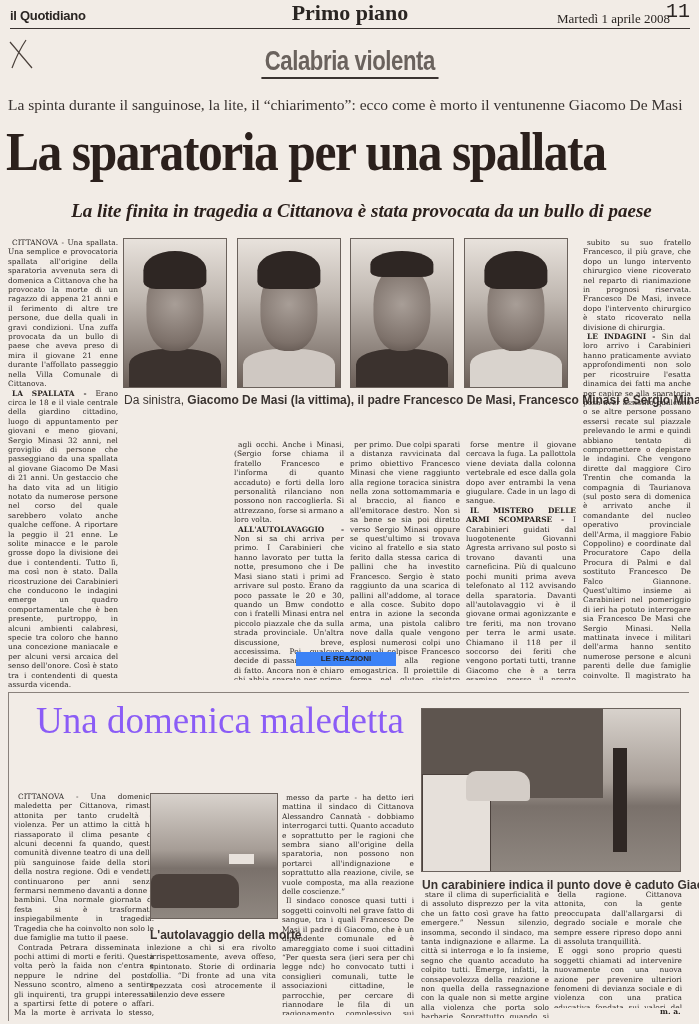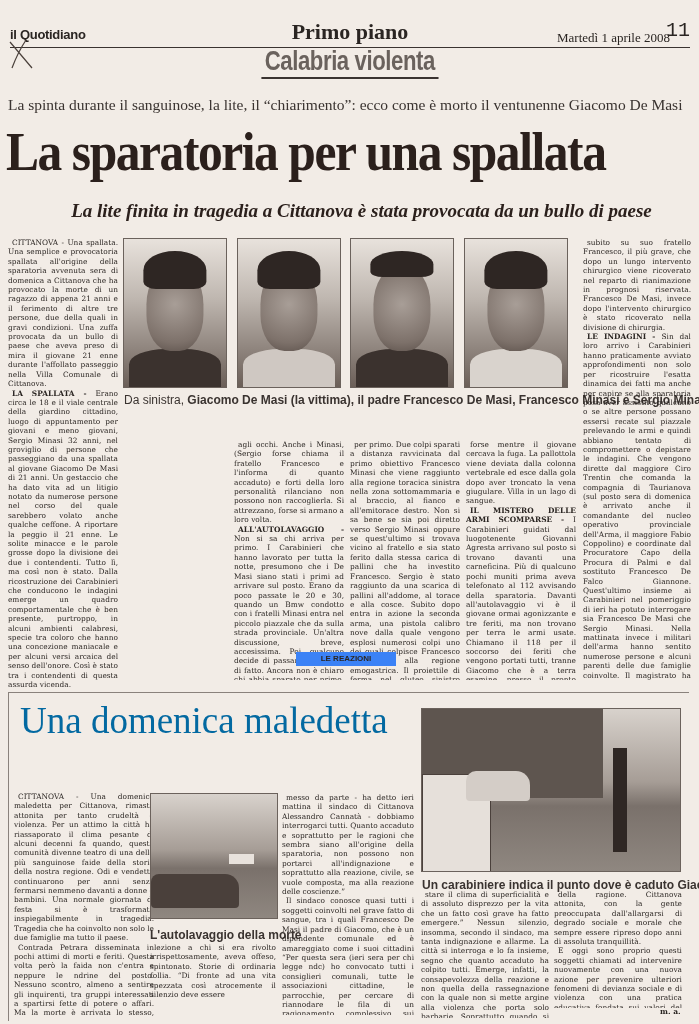--- a/index.html
+++ b/index.html
@@ -1,18 +1,18 @@
 <!DOCTYPE html>
 <html><head>
 <meta charset="utf-8">
 <style>
   html,body{margin:0;padding:0;}
   body{width:699px;height:1024px;background:#f2ece6;position:relative;overflow:hidden;font-family:"DejaVu Serif",serif;color:#2a2522;}
   .abs{position:absolute;}
-  .masthead{left:10px;top:19px;width:680px;height:28px;border-bottom:1.5px solid #3a3330;}
+  .masthead{left:10px;top:0;width:680px;height:28px;border-bottom:1.5px solid #3a3330;}
   .paper-name{position:absolute;left:0;top:8px;font-family:"Liberation Sans",sans-serif;font-weight:bold;font-size:13px;letter-spacing:-0.3px;}
   .section-name{position:absolute;left:0;width:100%;top:0px;text-align:center;font-family:"Liberation Serif",serif;font-weight:bold;font-size:22px;}
   .date{position:absolute;right:20px;top:11px;font-size:13px;font-family:Liberation Serif, serif;}
   .page-num{position:absolute;right:0;top:0px;font-size:20px;font-family:Liberation Mono, monospace;}
   .handmark{left:6px;top:38px;width:30px;height:34px;}
   .kicker{left:0;width:699px;top:46px;text-align:center;}
   .kicker span{font-family:"Liberation Sans",sans-serif;font-weight:bold;font-size:27px;color:#6a625d;letter-spacing:-0.5px;transform:scaleX(0.82);display:inline-block;border-bottom:2px solid #3a3330;padding:0 4px;}
   .subkicker{left:8px;top:96px;width:686px;font-family:"Liberation Serif",serif;font-size:15.5px;color:#3a3330;white-space:nowrap;}
   .headline{left:6px;top:124px;width:690px;font-family:"Liberation Serif",serif;font-weight:bold;font-size:55px;letter-spacing:-1.6px;line-height:1;white-space:nowrap;color:#2b201c;transform:scaleX(0.9);transform-origin:left top;}
   .subhead{left:0;width:699px;top:200px;text-align:center;font-family:"Liberation Serif",serif;font-style:italic;font-weight:bold;font-size:19px;color:#2b201c;padding-left:12px;}
@@ -20,21 +20,21 @@
   .col p{margin:0;text-indent:4px;}
   .col b{font-weight:bold;}
   .photo{background:linear-gradient(180deg,#e8e2dc 0%,#bfb7b0 40%,#6b5f58 100%);border:1px solid #6b625c;overflow:hidden;}
   .photo .face{position:absolute;left:50%;top:18%;width:56%;height:58%;transform:translateX(-50%);border-radius:45% 45% 42% 42%;background:radial-gradient(circle at 50% 45%,#a89e97 0%,#7d716a 70%,#5a4f49 100%);}
   .photo .hair{position:absolute;left:50%;top:8%;width:62%;height:26%;transform:translateX(-50%);border-radius:50% 50% 20% 20%;background:#2e2623;}
   .photo .body{position:absolute;left:5%;bottom:0;width:90%;height:26%;border-radius:40% 40% 0 0;background:#3b322e;}
   .caption{font-family:"Liberation Sans",sans-serif;font-size:12px;color:#3a3330;white-space:nowrap;}
   .caption b{font-weight:bold;}
   .box{left:8px;top:692px;width:680px;height:328px;border-top:1px solid #8a827c;border-left:1px solid #8a827c;}
   .tag{left:296px;top:652px;width:100px;height:14px;background:#3b82f6;font-family:"Liberation Sans",sans-serif;font-weight:bold;font-size:8px;text-align:center;line-height:14px;color:#2a2522;}
-  .h2{left:20px;top:702px;width:400px;font-family:"Liberation Serif",serif;font-size:37px;line-height:38px;color:#0369a1;}
+  .h2{left:20px;top:702px;width:400px;font-family:"Liberation Serif",serif;font-size:37px;line-height:38px;text-align:center;color:#8b5cf6;}
   .scene{background:linear-gradient(180deg,#d8d2cc 0%,#a69d96 45%,#7a716b 60%,#8f8780 100%);border:1px solid #6b625c;overflow:hidden;}
   .sig{font-family:"DejaVu Serif",serif;font-weight:bold;font-size:7.5px;}
 </style>
 </head>
 <body>
 
 <div class="abs masthead">
   <span class="paper-name">il Quotidiano</span>
   <div class="section-name">Primo piano</div>
   <span class="date">Martedì 1 aprile 2008</span>
@@ -87,21 +87,21 @@
 </div>
 
 <div class="abs col" style="left:234px;top:440px;width:110px;height:240px;">
   <p>agli occhi. Anche i Minasi, (Sergio forse chiama il fratello Francesco e l'informa di quanto accaduto) e forti della loro personalità rilanciano non possono non raccoglierla. Si attrezzano, forse si armano a loro volta.</p>
   <p><b>ALL'AUTOLAVAGGIO - </b><span>Non si sa chi arriva per primo. I Carabinieri che hanno lavorato per tutta la notte, presumono che i De Masi siano stati i primi ad arrivare sul posto. Erano da poco passate le 20 e 30, quando un Bmw condotto con i fratelli Minasi entra nel piccolo piazzale che da sulla strada provinciale. Un'altra discussione, breve, accesissima. Poi qualcuno decide di passare per le vie di fatto. Ancora non è chiaro chi abbia sparato per primo. Anche qui i Carabinieri vanno ad intuito. Pensano che sia stato il papà del ragazzo a sparare</span></p>
 </div>
 <div class="abs col" style="left:350px;top:440px;width:110px;height:240px;">
   <p>per primo. Due colpi sparati a distanza ravvicinata dal primo obiettivo Francesco Minasi che viene raggiunto alla regione toracica sinistra nella zona sottomammaria e al braccio, al fianco e all'emitorace destro. Non si sa bene se sia poi diretto verso Sergio Minasi oppure se quest'ultimo si trovava vicino al fratello e sia stato ferito dalla stessa carica di pallini che ha investito Francesco. Sergio è stato raggiunto da una scarica di pallini all'addome, al torace e alla cosce. Subito dopo entra in azione la seconda arma, una pistola calibro nove dalla quale vengono esplosi numerosi colpi uno dei quali colpisce Francesco De Masi alla regione emogastrica. Il proiettile di ferma nel gluteo sinistro dopo aver frattura il bacino. Un altro colpisce Giacomo De Masi alla schiena,</p>
 </div>
 <div class="abs col" style="left:466px;top:440px;width:110px;height:240px;">
-  <p>forse mentre il giovane cercava la fuga. La pallottola viene deviata dalla colonna vertebrale ed esce dalla gola dopo aver troncato la vena giugulare. Villa in un lago di sangue.</p>
+  <p>forse mentre il giovane cercava la fuga. La pallottola viene deviata dalla colonna vertebrale ed esce dalla gola dopo aver entrambi la vena giugulare. Cade in un lago di sangue.</p>
   <p><b>IL MISTERO DELLE ARMI SCOMPARSE - </b><span>I Carabinieri guidati dal luogotenente Giovanni Agresta arrivano sul posto si trovano davanti una carneficina. Più di qualcuno pochi muniti prima aveva telefonato al 112 avvisando della sparatoria. Davanti all'autolavaggio vi è il giovane ormai agonizzante e tre feriti, ma non trovano per terra le armi usate. Chiamano il 118 per il soccorso dei feriti che vengono portati tutti, tranne Giacomo che è a terra esamine, presso il pronto soccorso di Polistena. Sergio Minasi viene trasferito a Gioia Tauro, mentre i chirurghi intervengono</span></p>
 </div>
 
 <div class="abs box"></div>
 <div class="abs tag">LE REAZIONI</div>
 <div class="abs h2">
   <div>Una domenica maledetta</div>
 </div>
 
 <div class="abs col" style="left:14px;top:792px;width:140px;height:226px;">

